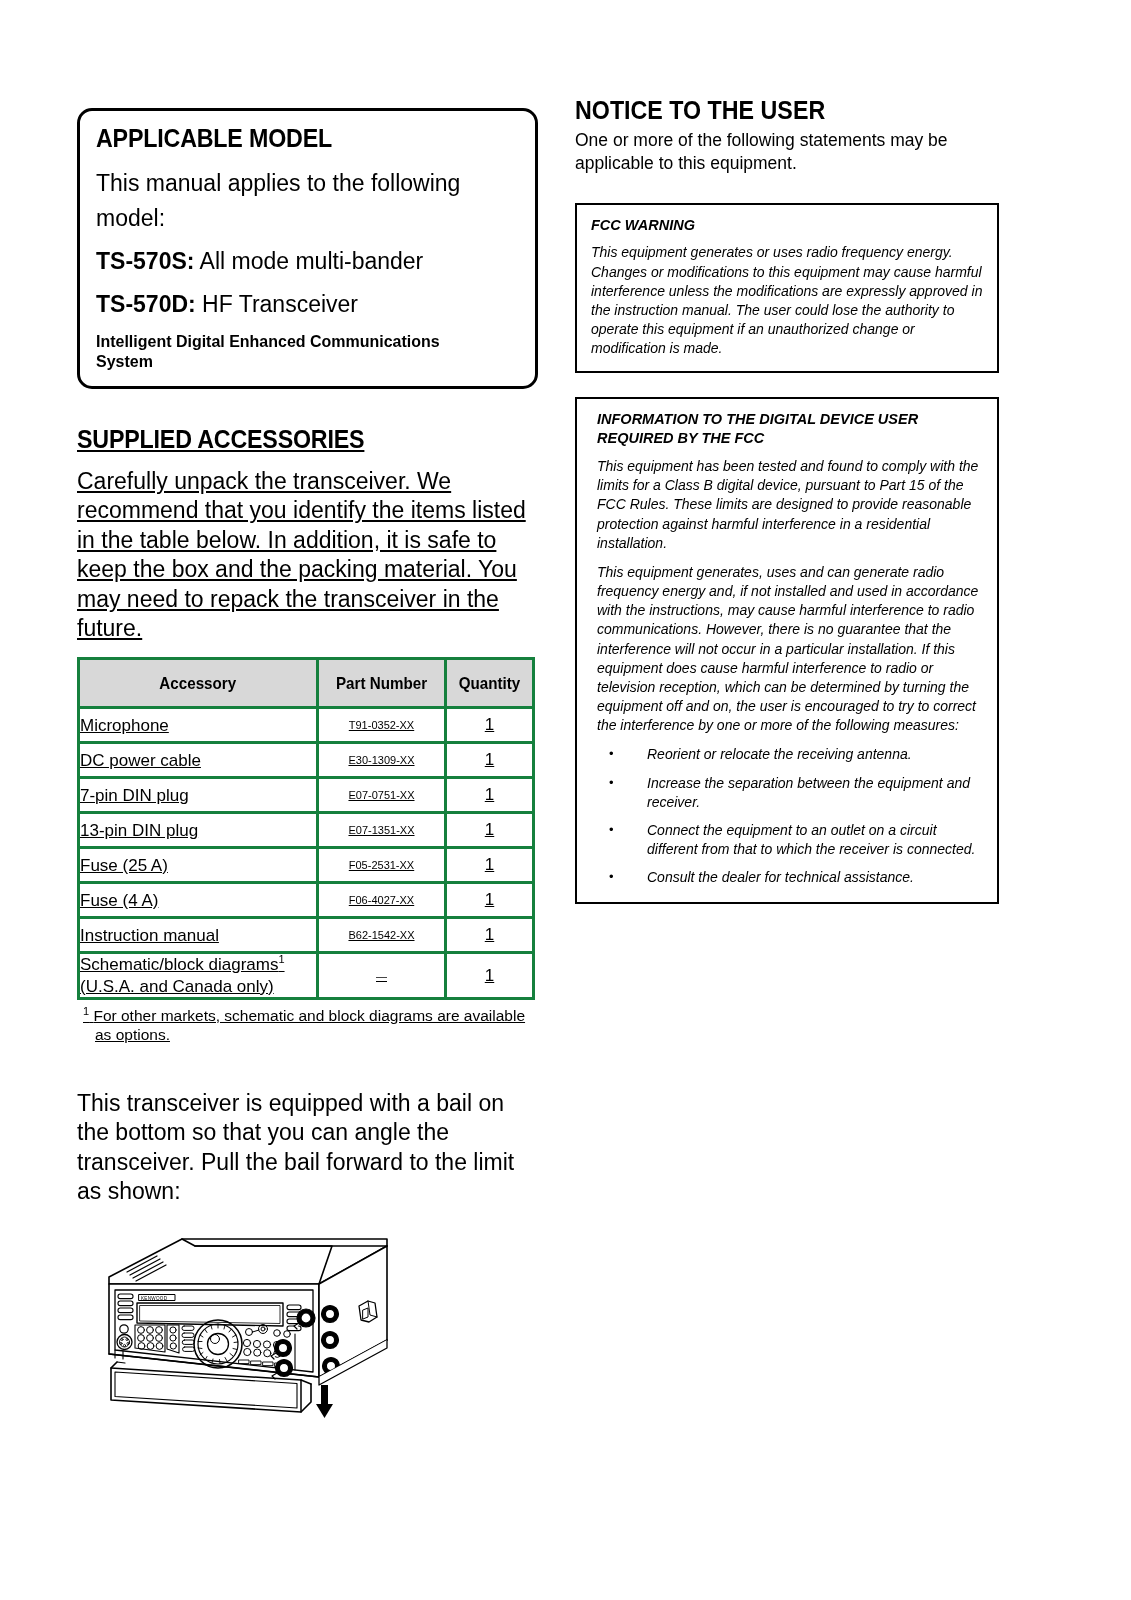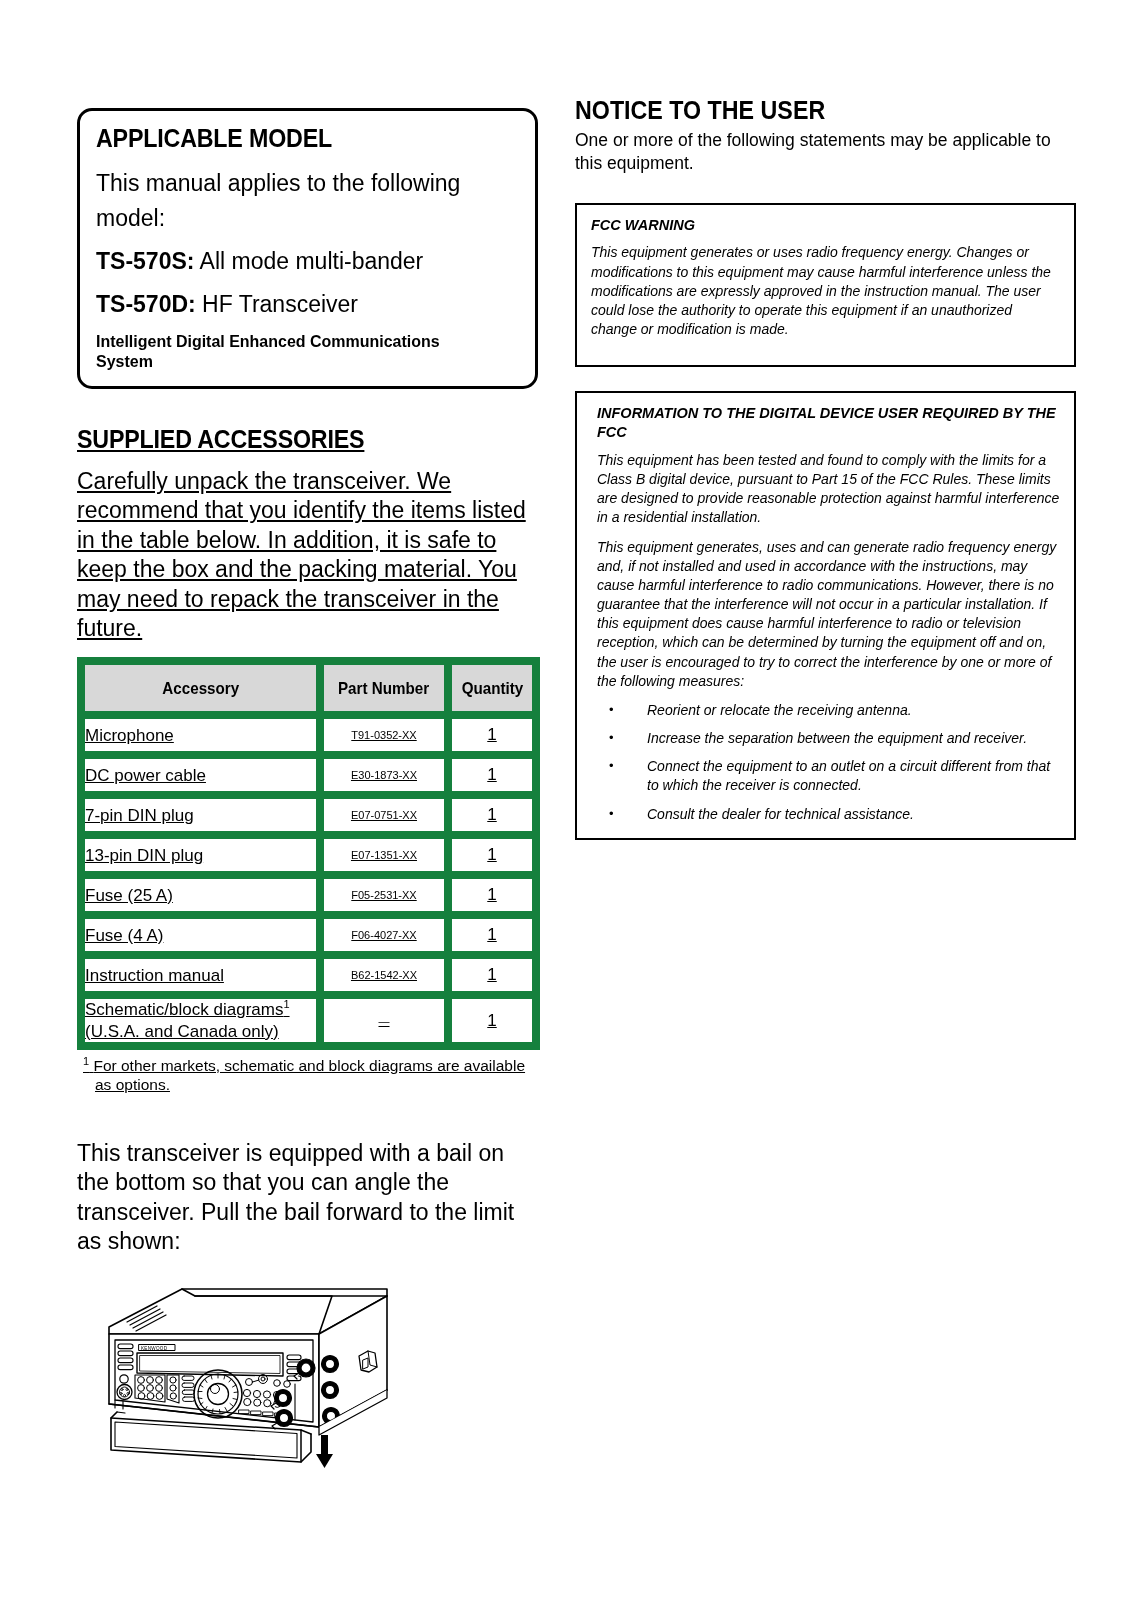--- a/index.html
+++ b/index.html
@@ -27,21 +27,21 @@
   .col-left {
     position: absolute;
     left: 77px;
     top: 108px;
     width: 461px;
   }
   .col-right {
     position: absolute;
     left: 575px;
     top: 96px;
-    width: 501px;
+    width: 424px;
   }
 
   
   .hard-box {
     border: 3px solid #000;
     box-sizing: border-box;
     background: #fff;
   }
   .thin-box {
     border: 2px solid #000;
@@ -94,21 +94,21 @@
 
   
   table.acc-table {
     border-collapse: collapse;
     width: 455px;
     margin-top: 14px;
     table-layout: fixed;
   }
   table.acc-table th,
   table.acc-table td {
-    border: 8px solid #15803d;
+    border: 3px solid #15803d;
     padding: 0;
   }
   table.acc-table thead th {
     background: #d8d8d8;
     font-size: 16.5px;
     font-weight: bold;
     font-stretch: condensed;
     text-align: center;
     height: 46px;
     vertical-align: middle;
@@ -177,21 +177,21 @@
     transform: scaleX(0.93);
     transform-origin: left center;
   }
   p.notice-intro {
     font-size: 17.5px;
     line-height: 1.3;
     margin: 0;
   }
   #fcc-warning-box {
     margin-top: 28px;
-    padding: 11px 14px 26px 14px;
+    padding: 11px 14px 13px 14px;
   }
   #fcc-info-box {
     margin-top: 24px;
     padding: 11px 14px 14px 20px;
   }
   .box-title {
     font-size: 14.5px;
     font-weight: bold;
     font-style: italic;
     line-height: 1.3;
@@ -265,21 +265,21 @@
           </tr>
         </thead>
         <tbody>
           <tr class="row-tall">
             <td class="c-acc">Microphone</td>
             <td class="c-part">T91-0352-XX</td>
             <td class="c-qty">1</td>
           </tr>
           <tr class="row-tall">
             <td class="c-acc">DC power cable</td>
-            <td class="c-part">E30-1873-XX</td>
+            <td class="c-part">E30-1309-XX</td>
             <td class="c-qty">1</td>
           </tr>
           <tr class="row-tall">
             <td class="c-acc">7-pin DIN plug</td>
             <td class="c-part">E07-0751-XX</td>
             <td class="c-qty">1</td>
           </tr>
           <tr class="row-tall">
             <td class="c-acc">13-pin DIN plug</td>
             <td class="c-part">E07-1351-XX</td>

